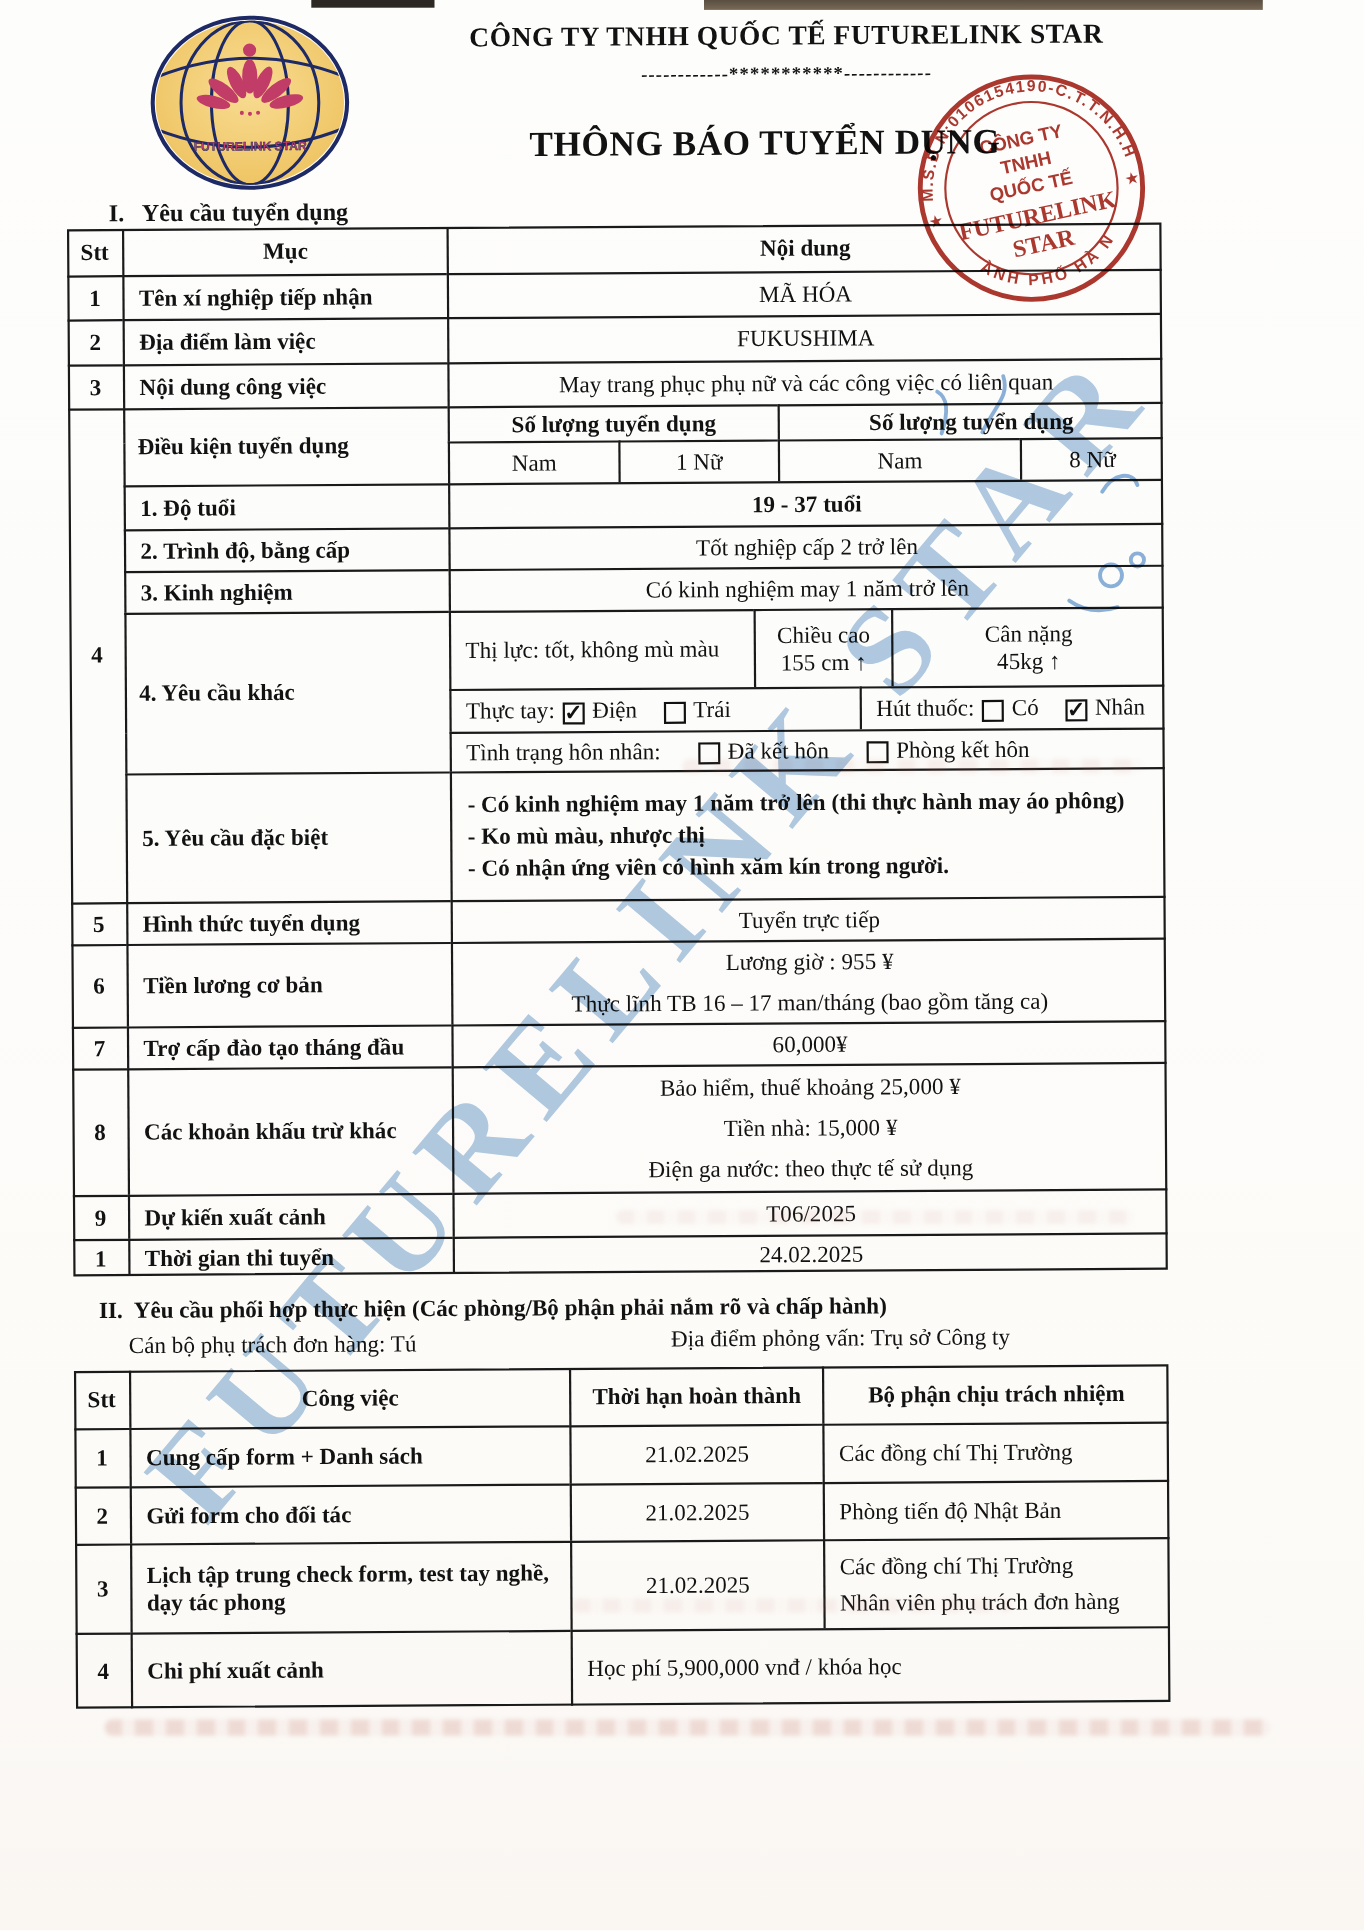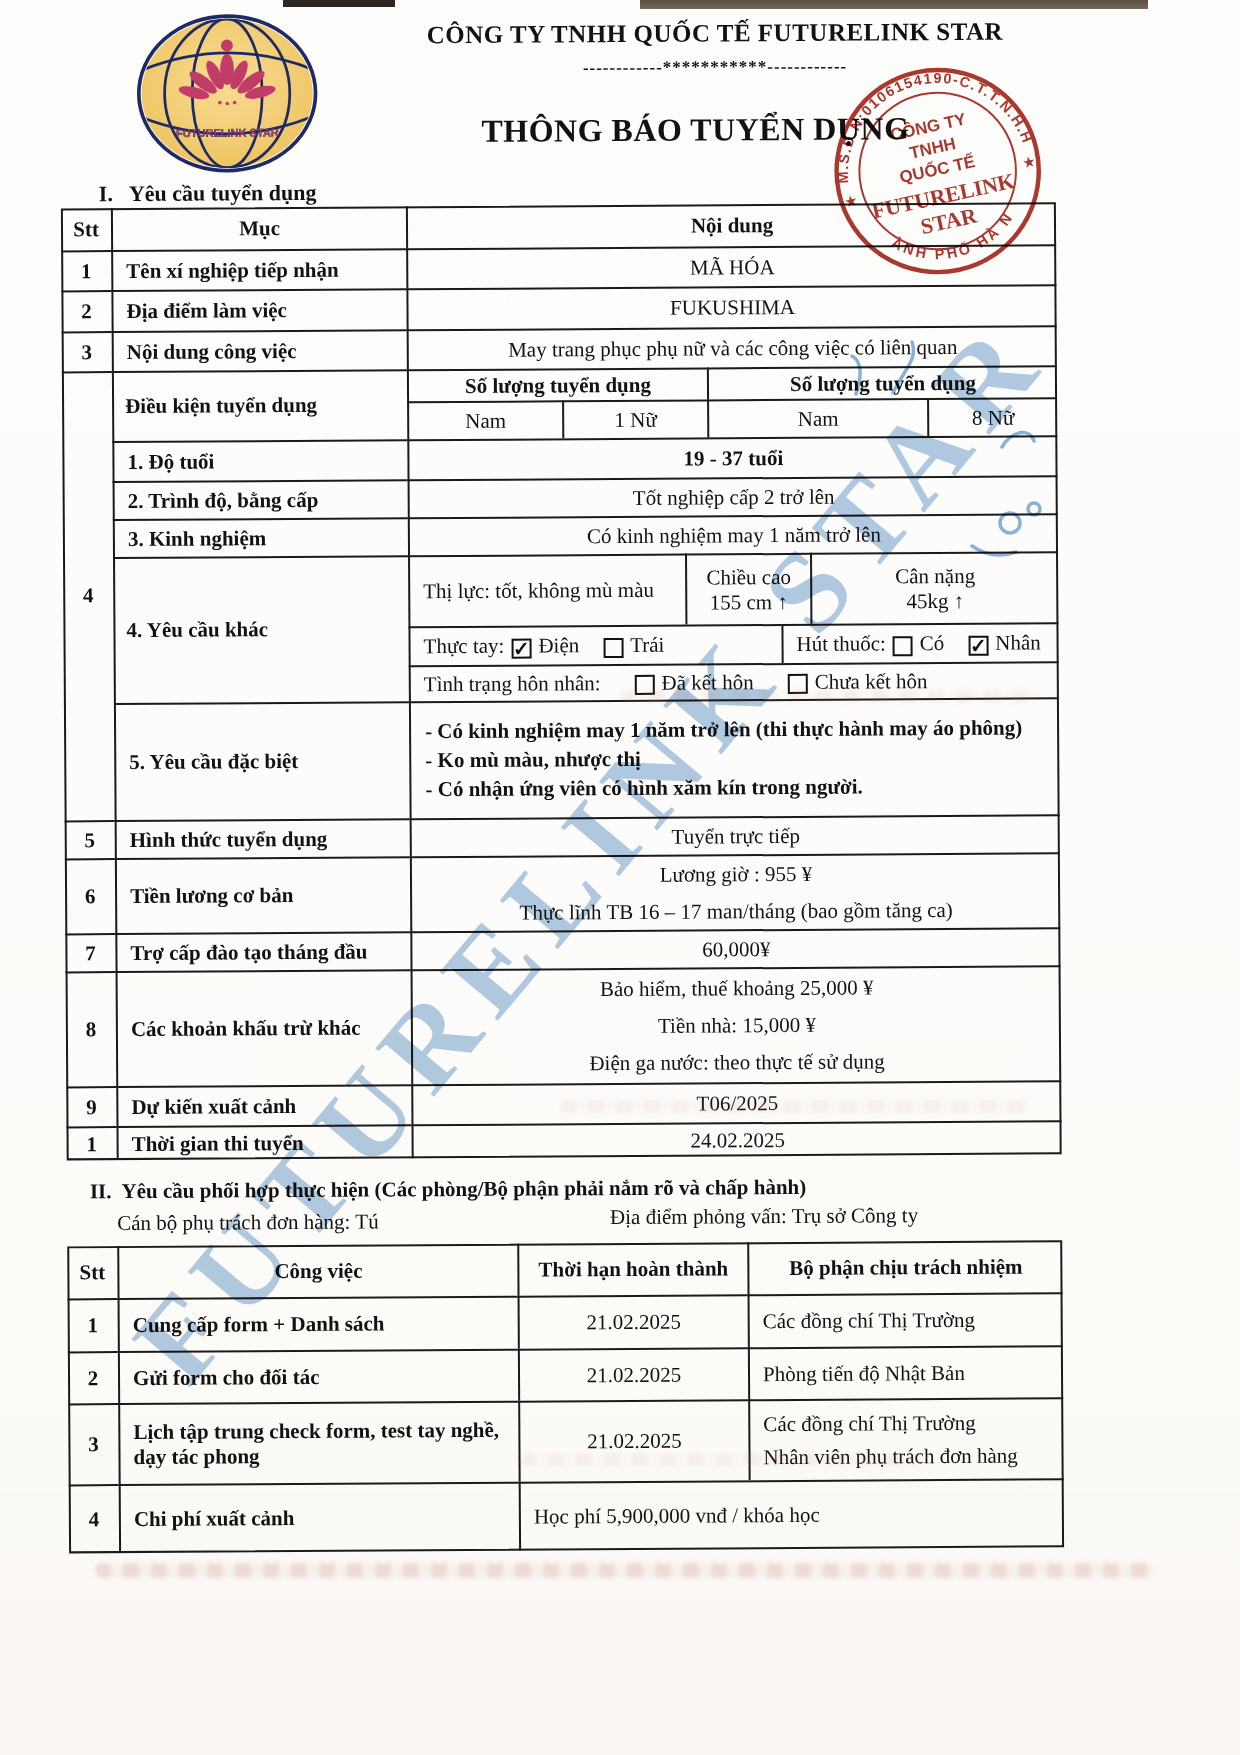--- a/index.html
+++ b/index.html
@@ -241,21 +241,21 @@
       </div>
 
       <div class="r" style="height:36px">
         <div class="c nl nt" style="width:50px"></div>
         <div class="c nt" style="width:295px"></div>
         <div class="c pl" style="width:650px">
           <span>Tình trạng hôn nhân:</span>
           <span class="cb gap2"></span>
           <span>Đã kết hôn</span>
           <span class="cb gap2"></span>
-          <span>Chưa kết hôn</span>
+          <span>Phòng kết hôn</span>
         </div>
       </div>
 
       <div class="r" style="height:117px">
         <div class="c nl nt" style="width:50px"></div>
         <div class="c pl b" style="width:295px">5. Yêu cầu đặc biệt</div>
         <div class="c col sp5 b" style="width:650px; align-items:flex-start; padding-left:14px;">
           <div>- Có kinh nghiệm may 1 năm trở lên (thi thực hành may áo phông)</div>
           <div>- Ko mù màu, nhược thị</div>
           <div>- Có nhận ứng viên có hình xăm kín trong người.</div>

